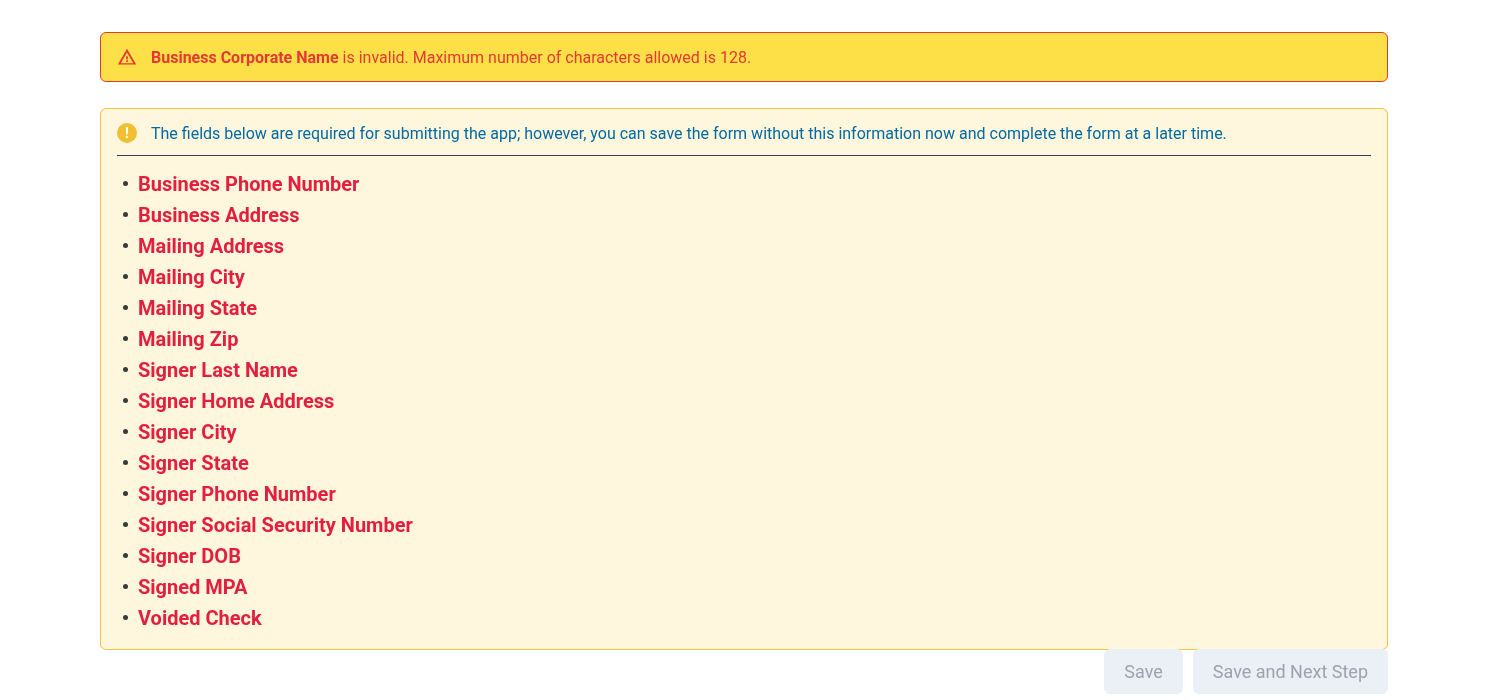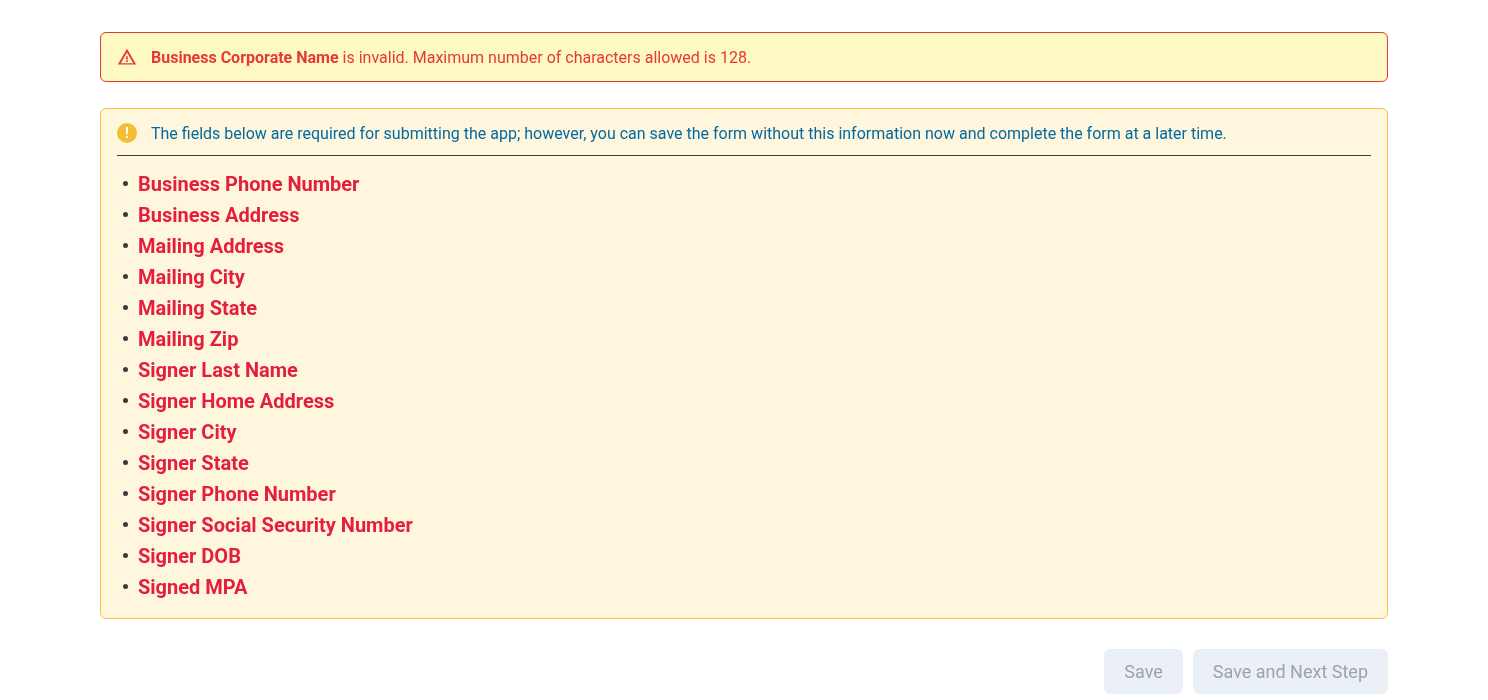--- a/index.html
+++ b/index.html
@@ -14,21 +14,21 @@
       width: 1488px;
       height: 700px;
       overflow: hidden;
     }
     .content-wrapper {
       padding: 32px 100px 0 100px;
       position: relative;
       height: 100%;
     }
     .error-alert {
-      background-color: #fef9c3;
+      background-color: #fde047;
       border: 1px solid #e53935;
       border-radius: 6px;
       padding: 14px 16px;
       display: flex;
       align-items: center;
       gap: 14px;
       margin-bottom: 26px;
     }
     .error-icon {
       width: 20px;
@@ -186,20 +186,24 @@
           <a>Signer Social Security Number</a>
         </li>
         <li>
           <span class="bullet"></span>
           <a>Signer DOB</a>
         </li>
         <li>
           <span class="bullet"></span>
           <a>Signed MPA</a>
         </li>
+        <li>
+          <span class="bullet"></span>
+          <a>Voided Check</a>
+        </li>
       </ul>
   </div>
 
   <div class="button-row">
     <button class="btn">Save</button>
     <button class="btn">Save and Next Step</button>
   </div>
 
 </div>
 

